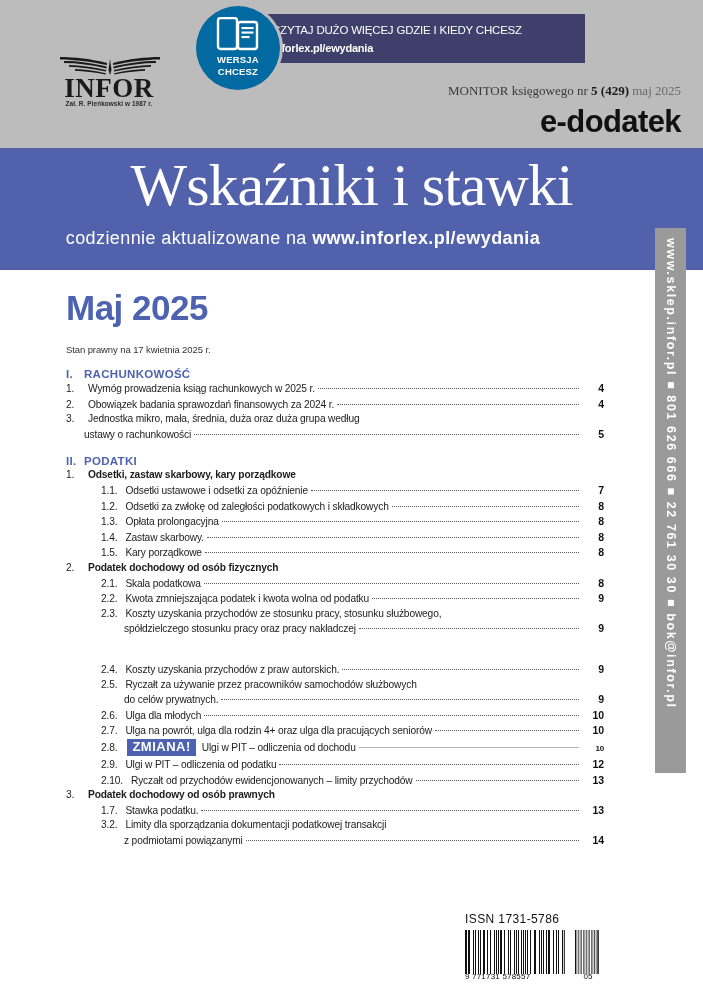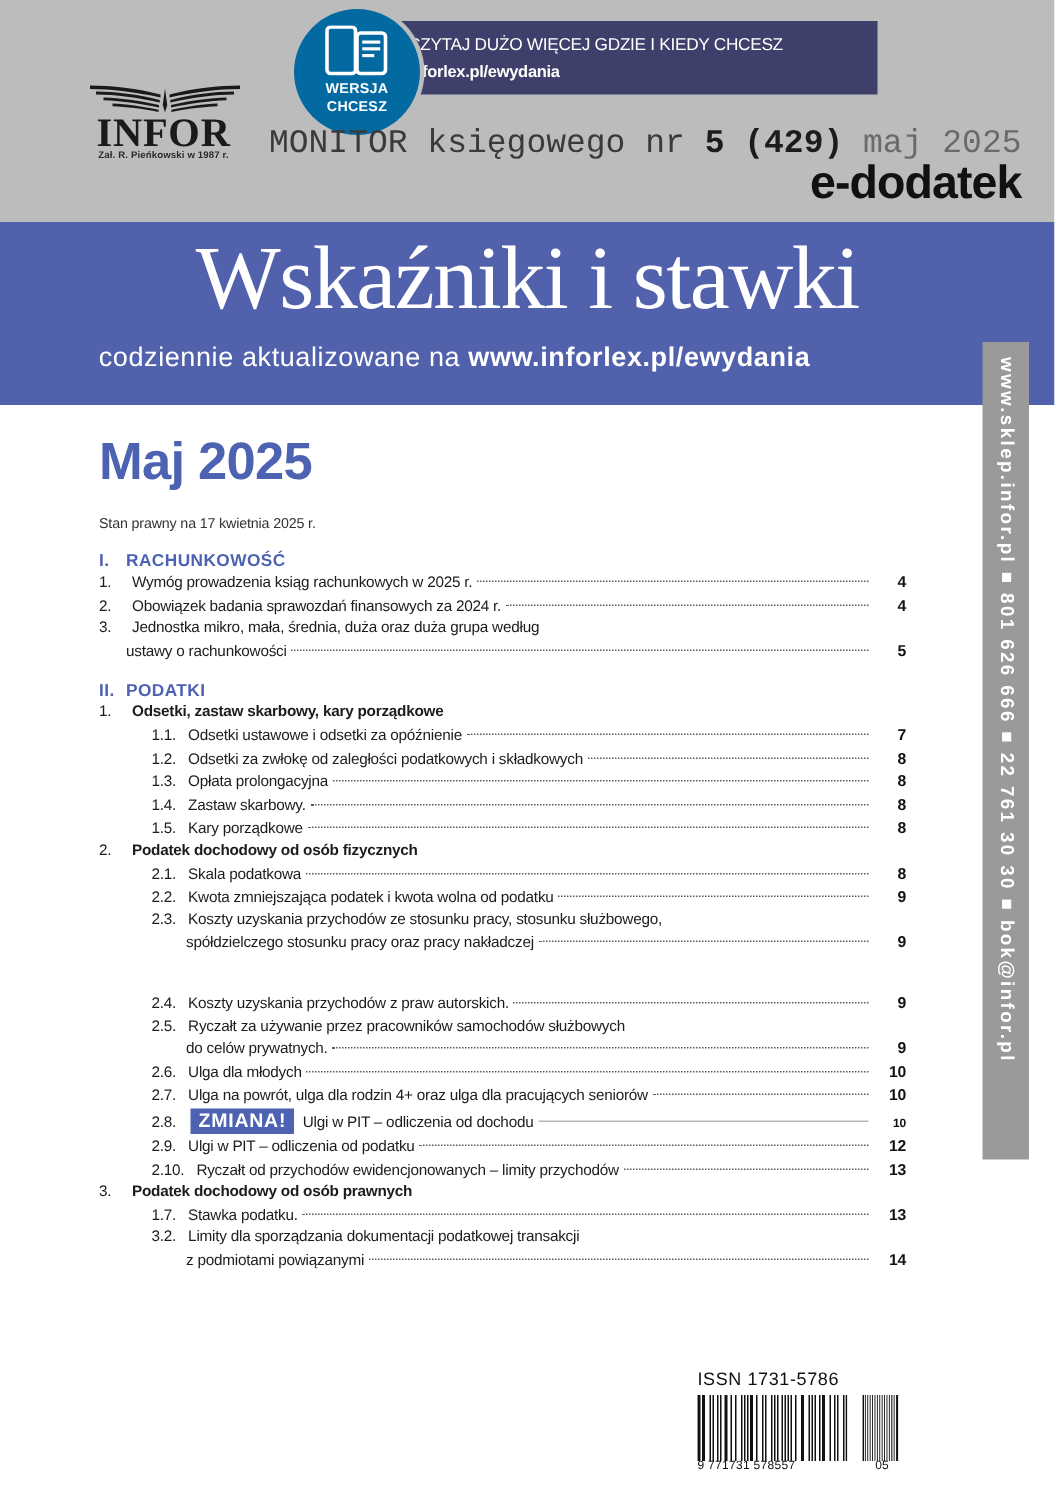--- a/index.html
+++ b/index.html
@@ -60,22 +60,22 @@
     font-size:27px;letter-spacing:0.5px;color:#1a1a1a;line-height:1;
   }
   .logo-sub{
     position:absolute;left:0;top:44px;width:122px;text-align:center;
     font-size:6.4px;font-weight:bold;color:#2a2a2a;letter-spacing:0.1px;
   }
 
   
   .monitor{
     position:absolute;right:22px;top:83px;
-    font-family:Liberation Mono, monospace;
-    font-size:22px;color:#3a3a3a;white-space:nowrap;
+    font-family:Liberation Serif, serif;
+    font-size:13px;color:#3a3a3a;white-space:nowrap;
   }
   .monitor b{color:#1c1c1c;font-weight:bold;}
   .monitor .lite{color:#6a6a6a;}
   .edodatek{
     position:absolute;right:22px;top:106px;
     font-size:31px;font-weight:bold;color:#111;letter-spacing:-0.6px;
     white-space:nowrap;line-height:1;
   }
 
   

